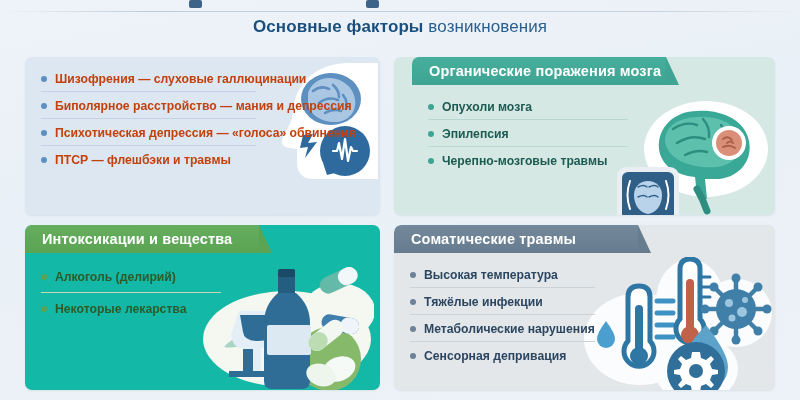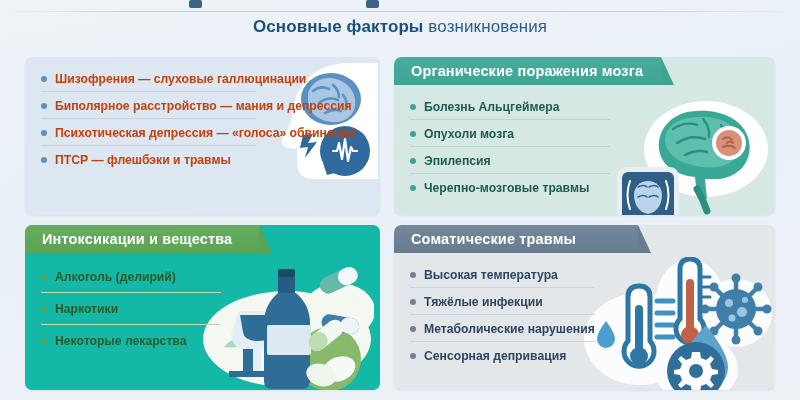--- a/index.html
+++ b/index.html
@@ -40,21 +40,21 @@
 
   
   #c1 { left:25px; top:10px; width:355px; height:158px; background:#dde7f1; box-shadow:0 1px 2px rgba(60,90,130,.10); }
   #c1 .card-head { background:linear-gradient(180deg,#5b92c4 0%,#4a82b6 100%); }
   #c1 .card-head:after { border-color:transparent transparent #4a82b6 transparent; }
   #c1 ul.items li { color:#c2410c; font-weight:bold; }
   #c1 ul.items li:before { background:#5d90c0; }
   #c1 ul.items li:after { background:#c3d3e4; }
 
   
-  #c2 { left:394px; top:10px; width:381px; height:158px; background:#d5e8e3; box-shadow:0 1px 2px rgba(60,110,100,.10); }
+  #c2 { left:394px; top:10px; width:381px; height:158px; background:#d5e8e3; box-shadow:0 1px 2px rgba(60,110,100,.10);padding-left:18px; }
   #c2 .card-head { background:linear-gradient(180deg,#47ae9c 0%,#3fa493 100%); width:70%; }
   #c2 .card-head:after { border-color:transparent transparent #3fa493 transparent; }
   #c2 ul.items li { color:#1d5b52; font-weight:bold; }
   #c2 ul.items li:before { background:#3fa493; }
   #c2 ul.items li:after { background:#b9d8d0; width:200px; }
 
   
   #c3 { left:25px; top:178px; width:355px; height:165px; background:#14b8a6; box-shadow:0 1px 2px rgba(80,120,60,.10); }
   #c3 .card-head { background:linear-gradient(180deg,#67ad5f 0%,#5aa453 100%); width:66%; }
   #c3 .card-head:after { border-color:transparent transparent #5aa453 transparent; }
@@ -123,21 +123,20 @@
         <circle cx="118" cy="52" r="13" fill="#d98f78"></circle>
         <path d="M112 48 q5 -4 9 1 M112 56 q7 -3 12 1 M116 52 q3 -3 6 0" stroke="#a8614d" stroke-width="2" fill="none" stroke-linecap="round"></path>
         <rect x="6" y="76" width="62" height="60" rx="9" fill="#e8eef2"></rect>
         <rect x="11" y="81" width="52" height="50" rx="6" fill="#2f5f87"></rect>
         <path d="M37 90 C29 90 23 96 23 104 C23 114 29 122 37 123 Z" fill="#b9d3ea"></path>
         <path d="M37 90 C45 90 51 96 51 104 C51 114 45 122 37 123 Z" fill="#b9d3ea"></path>
         <path d="M27 96 q6 -3 9 0 M27 106 q6 -3 9 0 M38 96 q6 -3 9 0 M38 106 q6 -3 9 0" stroke="#2f5f87" stroke-width="1.4" fill="none" stroke-linecap="round"></path>
         <path d="M19 90 q-5 14 0 28 M55 90 q5 14 0 28" stroke="#ffffff" stroke-width="2" fill="none" stroke-linecap="round"></path>
       </svg>
       <ul class="items">
-        <li>Болезнь Альцгеймера</li>
         <li>Опухоли мозга</li>
         <li>Эпилепсия</li>
         <li>Черепно-мозговые травмы</li>
       </ul>
     </div>
   </div>
 
   <div class="card" id="c3">
     <div class="card-head">Интоксикации и вещества</div>
     <div class="card-body">
@@ -163,21 +162,20 @@
         </g>
         <g transform="translate(106,74) rotate(-38)">
           <rect x="0" y="0" width="40" height="17" rx="8.5" fill="#f2f7f2"></rect>
           <rect x="0" y="0" width="20" height="17" rx="8.5" fill="#bcdcb4"></rect>
         </g>
         <ellipse cx="140" cy="102" rx="17" ry="12" fill="#f6faf6" transform="rotate(-22 140 102)"></ellipse>
         <ellipse cx="122" cy="108" rx="15" ry="11" fill="#eef5ec" transform="rotate(18 122 108)"></ellipse>
       </svg>
       <ul class="items">
         <li>Алкоголь (делирий)</li>
-        <li>Наркотики</li>
         <li>Некоторые лекарства</li>
       </ul>
     </div>
   </div>
 
   <div class="card" id="c4">
     <div class="card-head">Соматические травмы</div>
     <div class="card-body">
       <svg class="art" id="art4" viewBox="0 0 195 150">
         <ellipse cx="62" cy="82" rx="56" ry="46" fill="#fbfcfd"></ellipse>

